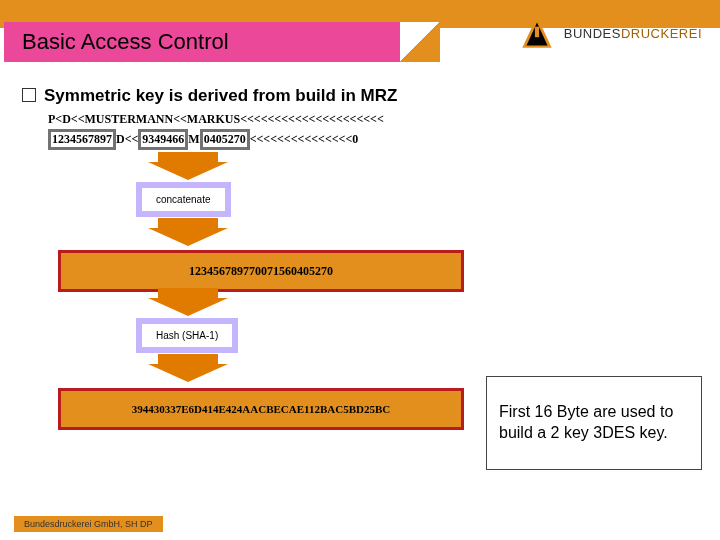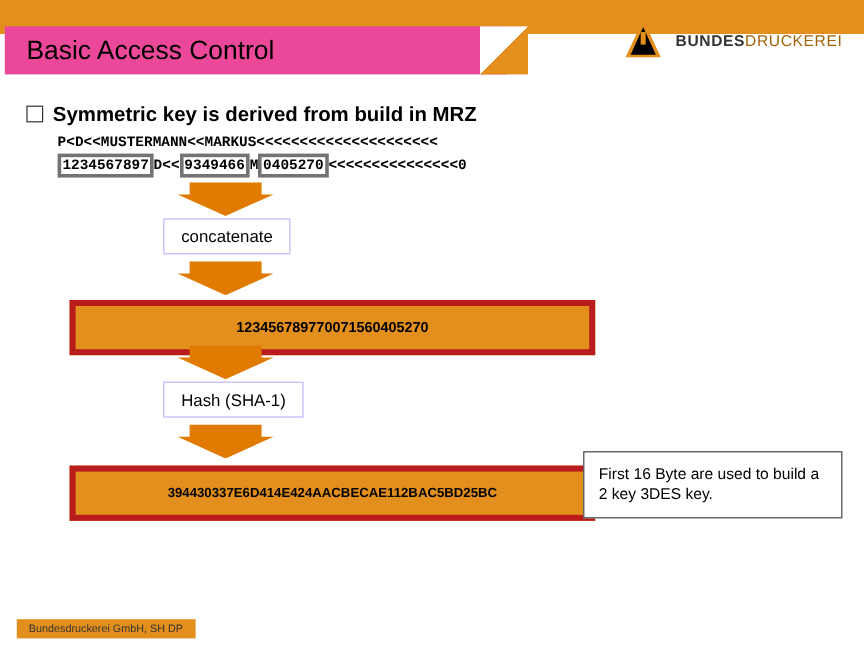--- a/index.html
+++ b/index.html
@@ -3,30 +3,30 @@
 <meta charset="utf-8">
 <style>
   html,body{margin:0;padding:0;width:720px;height:540px;font-family:Arial,Helvetica,sans-serif;background:#fff;color:#000;position:relative;overflow:hidden}
   .bg-stripe{position:absolute;top:0;left:0;right:0;height:56px;background:linear-gradient(to bottom,#e38f1e 0%,#e38f1e 50%,#fff 50%,#fff 100%);z-index:0}
   .title-bar{position:absolute;top:22px;left:4px;width:400px;height:40px;background:#ec4899;z-index:2;display:flex;align-items:center;padding-left:18px;font-size:22px}
   .title-side{position:absolute;top:22px;left:400px;width:40px;height:40px;background:linear-gradient(135deg,#fff 50%,#e38f1e 50%);z-index:2}
   .logo{position:absolute;top:12px;right:18px;z-index:3;display:flex;align-items:center;gap:6px}
   .logo-mark{width:42px;height:42px;position:relative}
   .logo-mark svg{width:100%;height:100%}
   .logo-text{font-size:13px;color:#555;letter-spacing:.5px}
-  .logo-text .b{font-weight:bold;color:#333}
+  .logo-text .b{font-weight:normal;color:#333}
   .logo-text .d{color:#a16207}
   .content{position:absolute;top:80px;left:18px;right:18px;bottom:40px;z-index:1}
   .bullet-line{font-size:17px;font-weight:bold;margin:6px 0 6px 4px}
   .bullet-line .sq{display:inline-block;width:12px;height:12px;border:1px solid #333;margin-right:8px;vertical-align:-1px}
-  .mrz{font-family:Liberation Mono, monospace;font-weight:bold;font-size:12px;margin:2px 0 2px 30px;white-space:pre}
+  .mrz{font-family:Liberation Serif, serif;font-weight:bold;font-size:12px;margin:2px 0 2px 30px;white-space:pre}
   .mrz .boxed{border:3px solid #737373;padding:0 1px;display:inline-block}
-  .mono-box{position:absolute;background:#e38f1e;border:5px solid #b91c1c;font-family:Liberation Sans, sans-serif;font-weight:bold;font-size:12px;display:flex;align-items:center;justify-content:center;padding:4px 24px}
-  .label-box{position:absolute;background:#fff;border:1px solid #c4b5fd;font-size:14px;padding:6px 14px}
-  .plain-box{position:absolute;background:#fff;border:1px solid #444;font-size:13px;padding:10px 12px;line-height:1.3}
+  .mono-box{position:absolute;background:#e38f1e;border:3px solid #b91c1c;font-family:Liberation Serif, serif;font-weight:bold;font-size:12px;display:flex;align-items:center;justify-content:center;padding:4px 10px}
+  .label-box{position:absolute;background:#fff;border:6px solid #c4b5fd;font-size:10px;padding:6px 14px}
+  .plain-box{position:absolute;background:#fff;border:1px solid #444;font-size:16px;padding:25px 12px;line-height:1.3}
   .arrow{position:absolute;width:80px;height:30px}
   .arrow svg{width:100%;height:100%}
   .footer{position:absolute;bottom:6px;left:0;right:16px;height:22px;font-size:9px;color:#333}
   .footer .fl{position:absolute;left:14px;bottom:2px;background:#e38f1e;padding:3px 10px}
   .footer .fr{position:absolute;right:14px;bottom:4px}
 </style>
 </head>
 <body>
 
 <div class="bg-stripe"></div>

